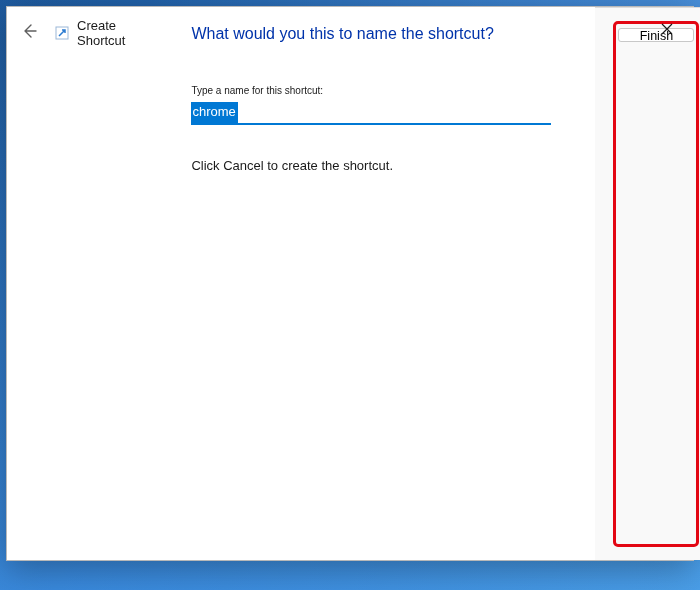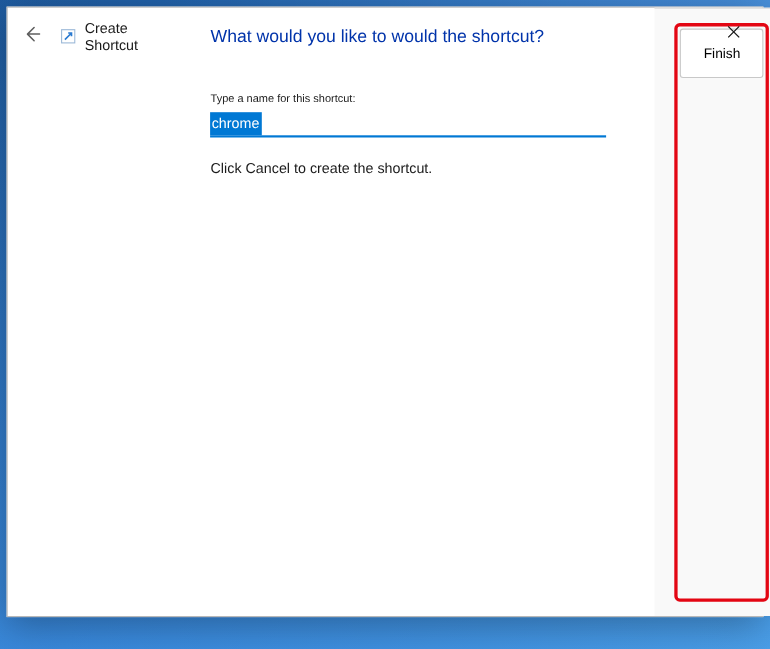--- a/index.html
+++ b/index.html
@@ -88,21 +88,21 @@
     }
     .field-label {
       font-size: 10px;
       color: #1a1a1a;
       margin-bottom: 6px;
     }
     .input-wrap {
       width: 360px;
       border-bottom: 2px solid #0078d4;
       padding-bottom: 0;
-      margin-bottom: 20px;
+      margin-bottom: 33px;
     }
     .selected-text {
       display: inline-block;
       background: #0078d4;
       color: #ffffff;
       font-size: 13px;
       padding: 1px 2px 2px 1px;
       line-height: 18px;
     }
     .instruction {
@@ -112,21 +112,21 @@
     .button-bar {
       border-top: 1px solid #dcdcdc;
       background: #f9f9f9;
       padding: 13px 18px;
       display: flex;
       justify-content: flex-end;
       gap: 10px;
     }
     .btn {
       min-width: 76px;
-      height: 45px;
+      height: 14px;
       font-size: 12.5px;
       font-family: inherit;
       background: #ffffff;
       border: 1px solid #c8c8c8;
       border-radius: 3px;
       cursor: pointer;
       padding: 0 14px;
     }
     .highlight-box {
       border: 3px solid #e30613;
@@ -159,21 +159,21 @@
     <span class="shortcut-icon">
       <svg viewBox="0 0 14 14">
           <rect x="1" y="1" width="12" height="12" fill="#ffffff" stroke="#9bb8d8" stroke-width="1"></rect>
           <path d="M4 10 L10 4 M7 4 L10 4 L10 7" stroke="#2b7bd1" stroke-width="1.5" fill="none"></path>
         </svg>
     </span>
     <span class="title-text">Create Shortcut</span>
   </div>
 
   <div class="content">
-    <h1 class="heading">What would you like to would the shortcut?</h1>
+    <h1 class="heading">What would you this to name the shortcut?</h1>
 
     <div class="field-label">Type a name for this shortcut:</div>
     <div class="input-wrap">
       <span class="selected-text">chrome</span>
     </div>
 
     <div class="instruction">Click Cancel to create the shortcut.</div>
   </div>
 
   <div class="button-bar">

